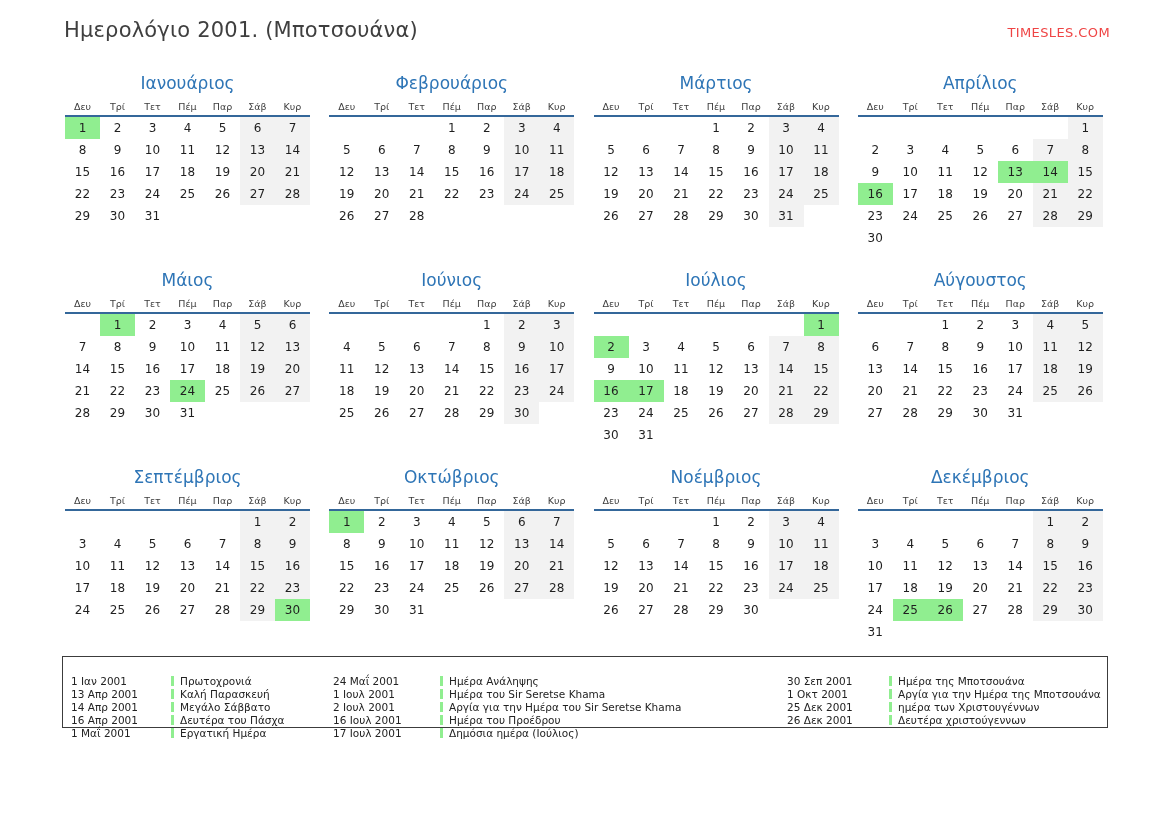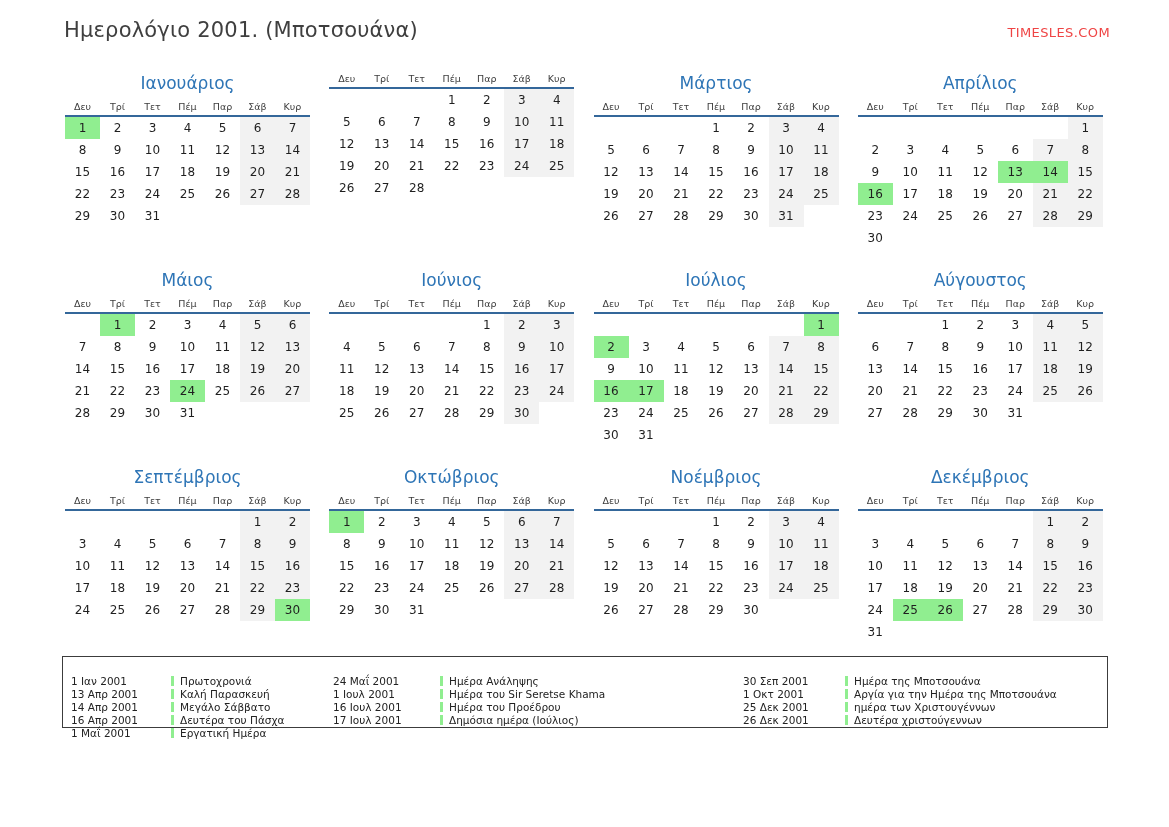--- a/index.html
+++ b/index.html
@@ -39,21 +39,21 @@
     display:flex;align-items:flex-start;padding:17px 0 0 0;
   }
   .legend-group{display:flex;flex-direction:column;}
   .legend-group.g0{width:262px;}
   .legend-group.g1{width:410px;}
   .legend-group.g2{flex:1;}
   .legend-row{display:flex;align-items:center;height:13px;font-size:10.5px;color:#222;}
   .legend-date{flex:none;padding-left:8px;box-sizing:border-box;}
   .g0 .legend-date{width:108px;}
   .g1 .legend-date{width:115px;}
-  .g2 .legend-date{width:110px;}
+  .g2 .legend-date{width:110px;margin-left:44px;}
   .legend-bar{flex:none;width:3px;height:10px;background:#90ee90;margin-right:6px;}
   .legend-label{white-space:nowrap;}
 </style>
 </head>
 <body>
 
 <div class="page-header">
   <div class="page-title">Ημερολόγιο 2001. (Μποτσουάνα)</div>
   <div class="site-link">TIMESLES.COM</div>
 </div>
@@ -116,20 +116,21 @@
             <td>31</td>
             <td></td>
             <td></td>
             <td></td>
             <td></td>
           </tr>
         </tbody>
       </table>
     </div>
     <div class="month">
+      <div class="month-title">Φεβρουάριος</div>
       <table class="cal">
         <thead>
           <tr>
             <th>Δευ</th>
             <th>Τρί</th>
             <th>Τετ</th>
             <th>Πέμ</th>
             <th>Παρ</th>
             <th>Σάβ</th>
             <th>Κυρ</th>
@@ -876,20 +877,25 @@
         <span class="legend-date">24 Μαΐ 2001</span>
         <span class="legend-bar"></span>
         <span class="legend-label">Ημέρα Ανάληψης</span>
       </div>
       <div class="legend-row">
         <span class="legend-date">1 Ιουλ 2001</span>
         <span class="legend-bar"></span>
         <span class="legend-label">Ημέρα του Sir Seretse Khama</span>
       </div>
       <div class="legend-row">
+        <span class="legend-date">2 Ιουλ 2001</span>
+        <span class="legend-bar"></span>
+        <span class="legend-label">Αργία για την Ημέρα του Sir Seretse Khama</span>
+      </div>
+      <div class="legend-row">
         <span class="legend-date">16 Ιουλ 2001</span>
         <span class="legend-bar"></span>
         <span class="legend-label">Ημέρα του Προέδρου</span>
       </div>
       <div class="legend-row">
         <span class="legend-date">17 Ιουλ 2001</span>
         <span class="legend-bar"></span>
         <span class="legend-label">Δημόσια ημέρα (Ιούλιος)</span>
       </div>
     </div>

